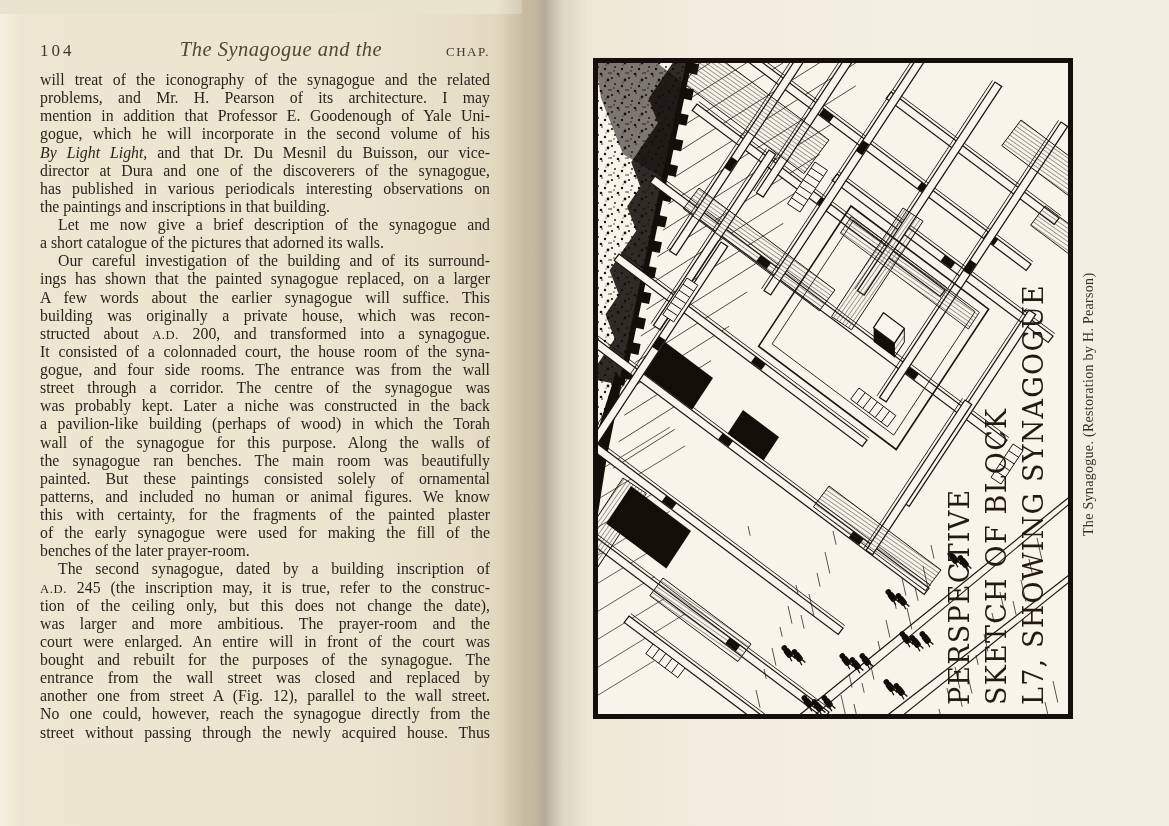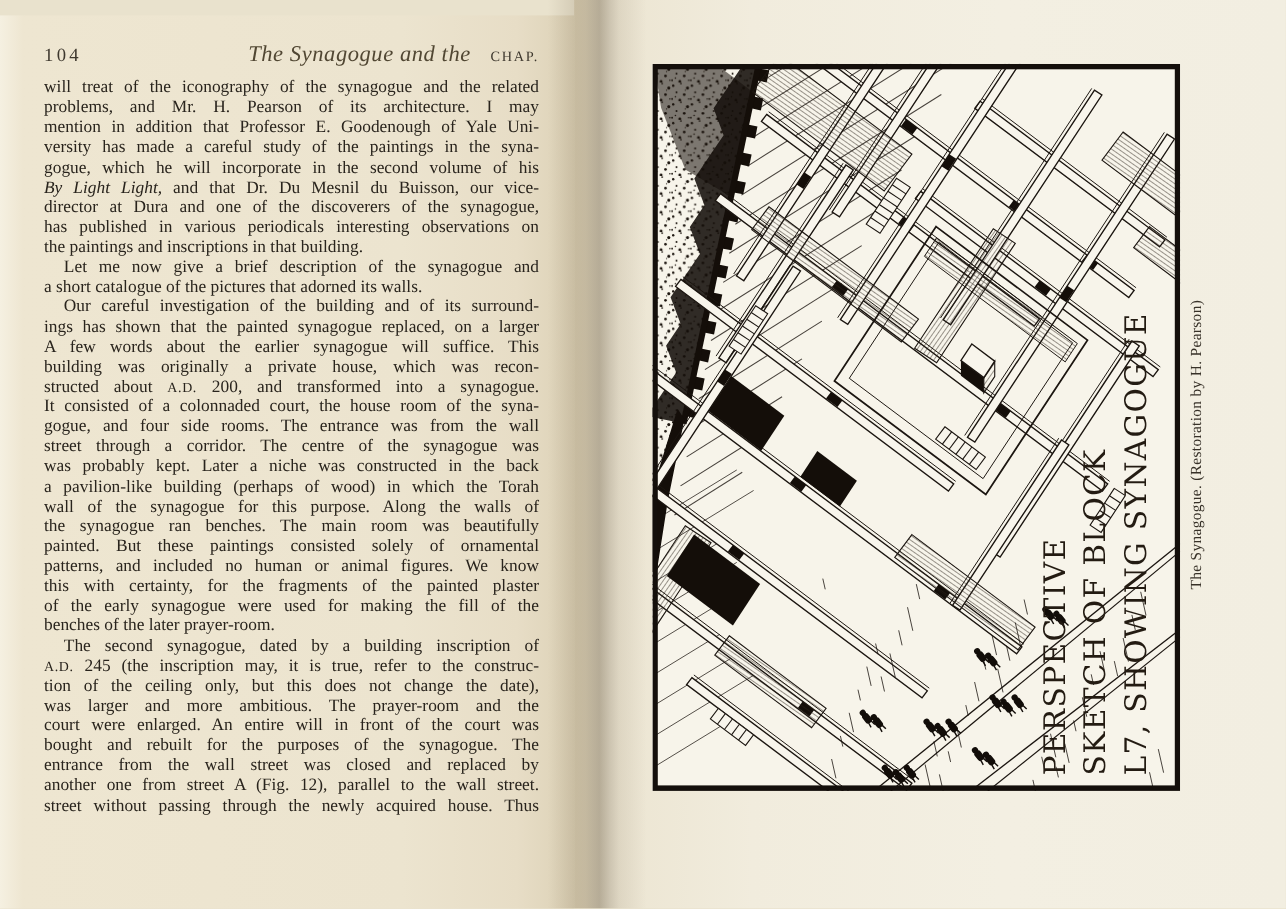--- a/index.html
+++ b/index.html
@@ -11,21 +11,21 @@
   .left-page{position:absolute;left:0;top:14px;width:522px;height:826px;
     background:linear-gradient(90deg,#f5f0e1 0%,#eee6d1 4%,#ece4cf 70%,#e7ddc6 90%,#dcd1b6 100%);}
   .right-page{position:absolute;left:522px;top:0;width:647px;height:826px;
     background:linear-gradient(90deg,#d9ceb2 0%,#ece5d2 5%,#f1ecdd 25%,#f3efe2 60%,#f2eee1 100%);}
   .gutter-shadow{position:absolute;left:498px;top:0;width:90px;height:826px;pointer-events:none;
     background:linear-gradient(90deg,rgba(90,72,46,0) 0%,rgba(90,72,46,.20) 38%,rgba(70,56,36,.30) 52%,rgba(90,72,46,.10) 72%,rgba(90,72,46,0) 100%);}
 
   
   .header{position:absolute;left:40px;top:24px;width:450px;display:flex;align-items:baseline;}
   .page-number{width:80px;font-size:17px;letter-spacing:3px;color:#3e382e;}
-  .running-title{flex:1;text-align:right;font-style:italic;font-size:20.5px;color:#514733;
+  .running-title{flex:1;text-align:center;font-style:italic;font-size:20.5px;color:#514733;
     letter-spacing:.5px;padding-left:14px;}
   .chapter-label{width:62px;text-align:right;font-size:13px;letter-spacing:1.5px;color:#3e382e;}
 
   
   #text-col{position:absolute;left:40px;top:57px;width:450px;color:#29241d;
     font-size:15.8px;line-height:18.13px;}
   .line{text-align:justify;text-align-last:justify;white-space:normal;height:18.13px;overflow:visible;}
   .line.noj{text-align-last:left;}
   .line.indent{text-indent:18px;}
   .sc{font-size:.8em;letter-spacing:.6px;}
@@ -49,21 +49,20 @@
   <div class="left-page">
     <div class="header">
       <span class="page-number">104</span>
       <span class="running-title">The Synagogue and the</span>
       <span class="chapter-label">CHAP.</span>
     </div>
     <div id="text-col">
         <div class="line">will treat of the iconography of the synagogue and the related</div>
         <div class="line">problems, and Mr. H. Pearson of its architecture. I may</div>
         <div class="line">mention in addition that Professor E. Goodenough of Yale Uni-</div>
-        <div class="line">versity has made a careful study of the paintings in the syna-</div>
         <div class="line">gogue, which he will incorporate in the second volume of his</div>
         <div class="line"><i>By Light Light,</i> and that Dr. Du Mesnil du Buisson, our vice-</div>
         <div class="line">director at Dura and one of the discoverers of the synagogue,</div>
         <div class="line">has published in various periodicals interesting observations on</div>
         <div class="line noj">the paintings and inscriptions in that building.</div>
         <div class="line indent">Let me now give a brief description of the synagogue and</div>
         <div class="line noj">a short catalogue of the pictures that adorned its walls.</div>
         <div class="line indent">Our careful investigation of the building and of its surround-</div>
         <div class="line">ings has shown that the painted synagogue replaced, on a larger</div>
         <div class="line">A few words about the earlier synagogue will suffice. This</div>
@@ -82,20 +81,21 @@
         <div class="line">of the early synagogue were used for making the fill of the</div>
         <div class="line noj">benches of the later prayer-room.</div>
         <div class="line indent">The second synagogue, dated by a building inscription of</div>
         <div class="line"><span class="sc">A.D.</span> 245 (the inscription may, it is true, refer to the construc-</div>
         <div class="line">tion of the ceiling only, but this does not change the date),</div>
         <div class="line">was larger and more ambitious. The prayer-room and the</div>
         <div class="line">court were enlarged. An entire will in front of the court was</div>
         <div class="line">bought and rebuilt for the purposes of the synagogue. The</div>
         <div class="line">entrance from the wall street was closed and replaced by</div>
         <div class="line">another one from street A (Fig. 12), parallel to the wall street.</div>
+        <div class="line">No one could, however, reach the synagogue directly from the</div>
         <div class="line">street without passing through the newly acquired house. Thus</div>
       </div>
   </div>
 
   <div class="right-page">
     
   </div>
 
   <div class="gutter-shadow"></div>
 

